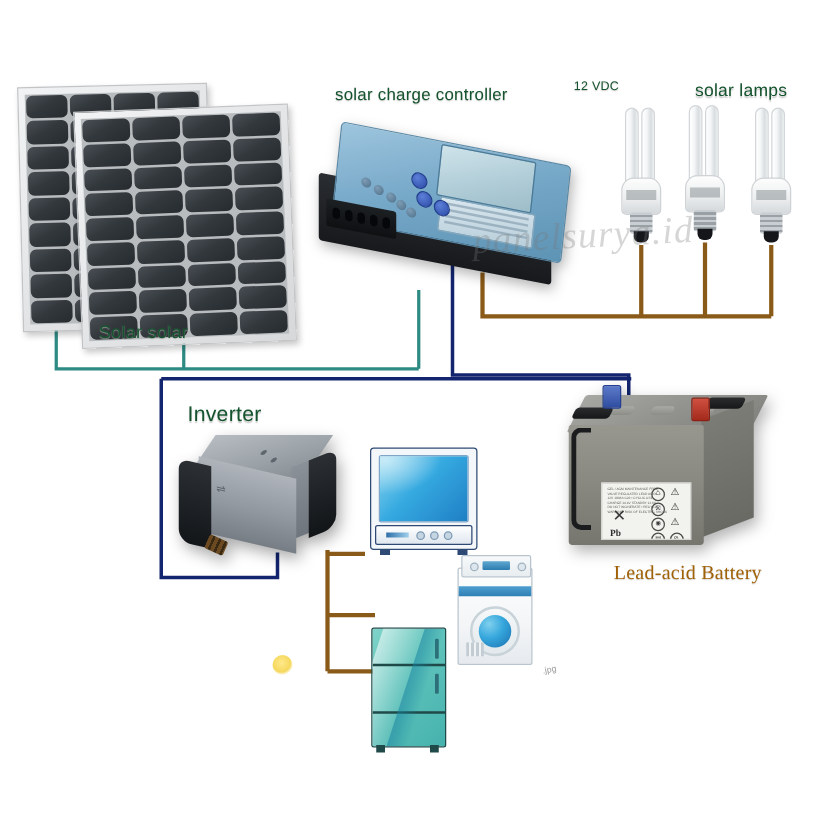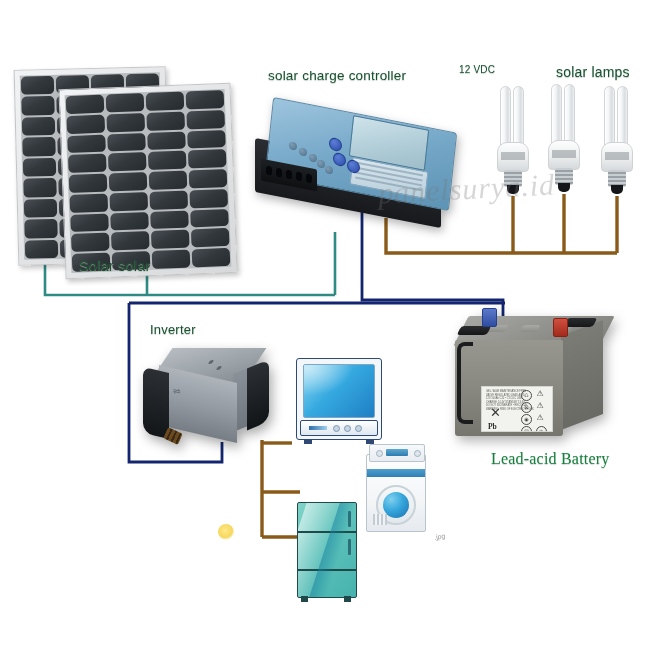--- a/index.html
+++ b/index.html
@@ -18,23 +18,23 @@
     color:#14532d;
     font-family:Liberation Sans, sans-serif;
     white-space:nowrap;
     text-shadow:0 1px 1px rgba(180,180,180,.75);
     letter-spacing:.2px;
   }
   .lbl-scc{left:268px;top:68px;font-size:13.5px;}
   .lbl-vdc{left:459px;top:64px;font-size:10px;}
   .lbl-lamps{left:556px;top:64px;font-size:14px;}
   .lbl-panel{left:79px;top:258px;font-size:14.5px;}
-  .lbl-inv{left:150px;top:322px;font-size:13px;}
+  .lbl-inv{left:150px;top:322px;font-size:17px;}
   .lbl-batt{left:491px;top:450px;font-size:16px;
-    font-family:"Liberation Serif", serif;color:#15803d;
+    font-family:"Liberation Serif", serif;color:#a16207;
     text-shadow:0 1px 1px rgba(190,190,190,.7);}
 
   
   #wires{position:absolute;left:0;top:0;width:665px;height:665px;}
 
   
   .panel{
     position:absolute;
     background:linear-gradient(135deg,#f2f3f4 0%,#e3e5e7 50%,#d6d8da 100%);
     border:1px solid #c2c4c6;

